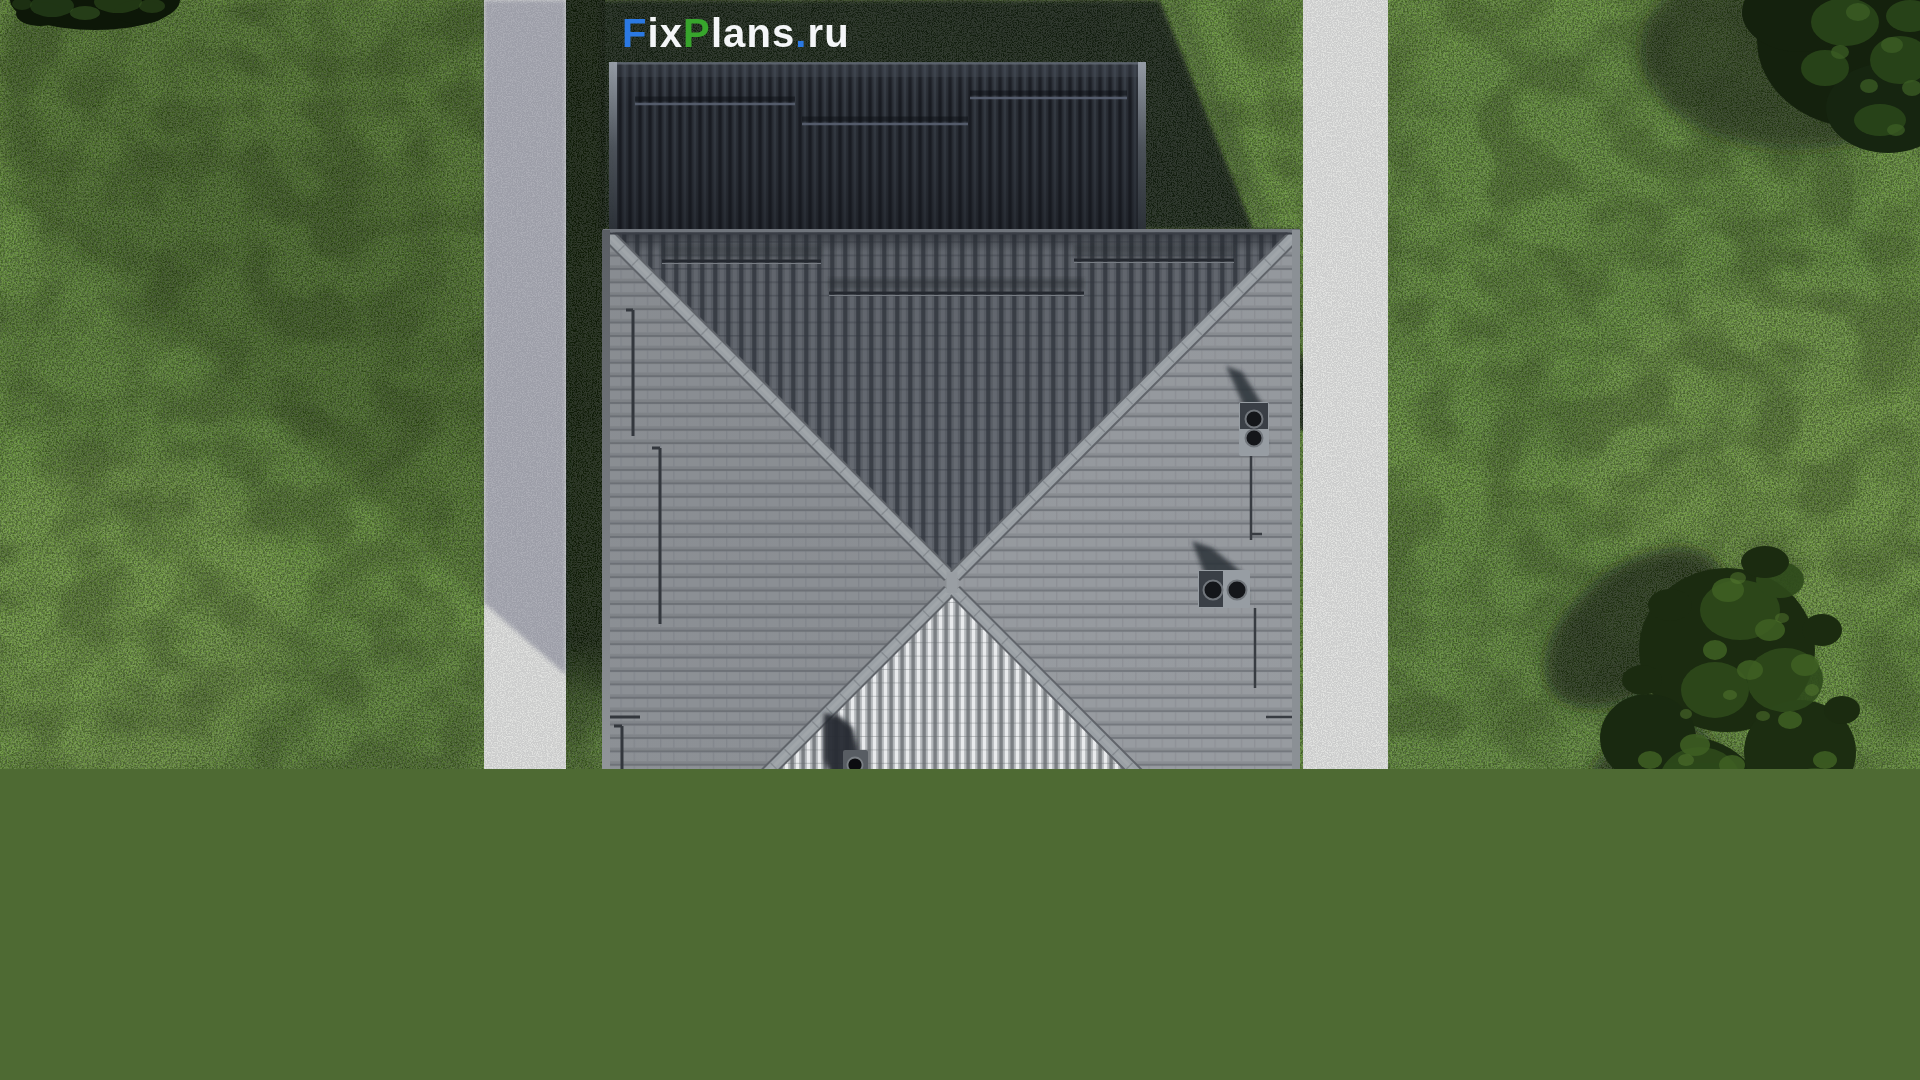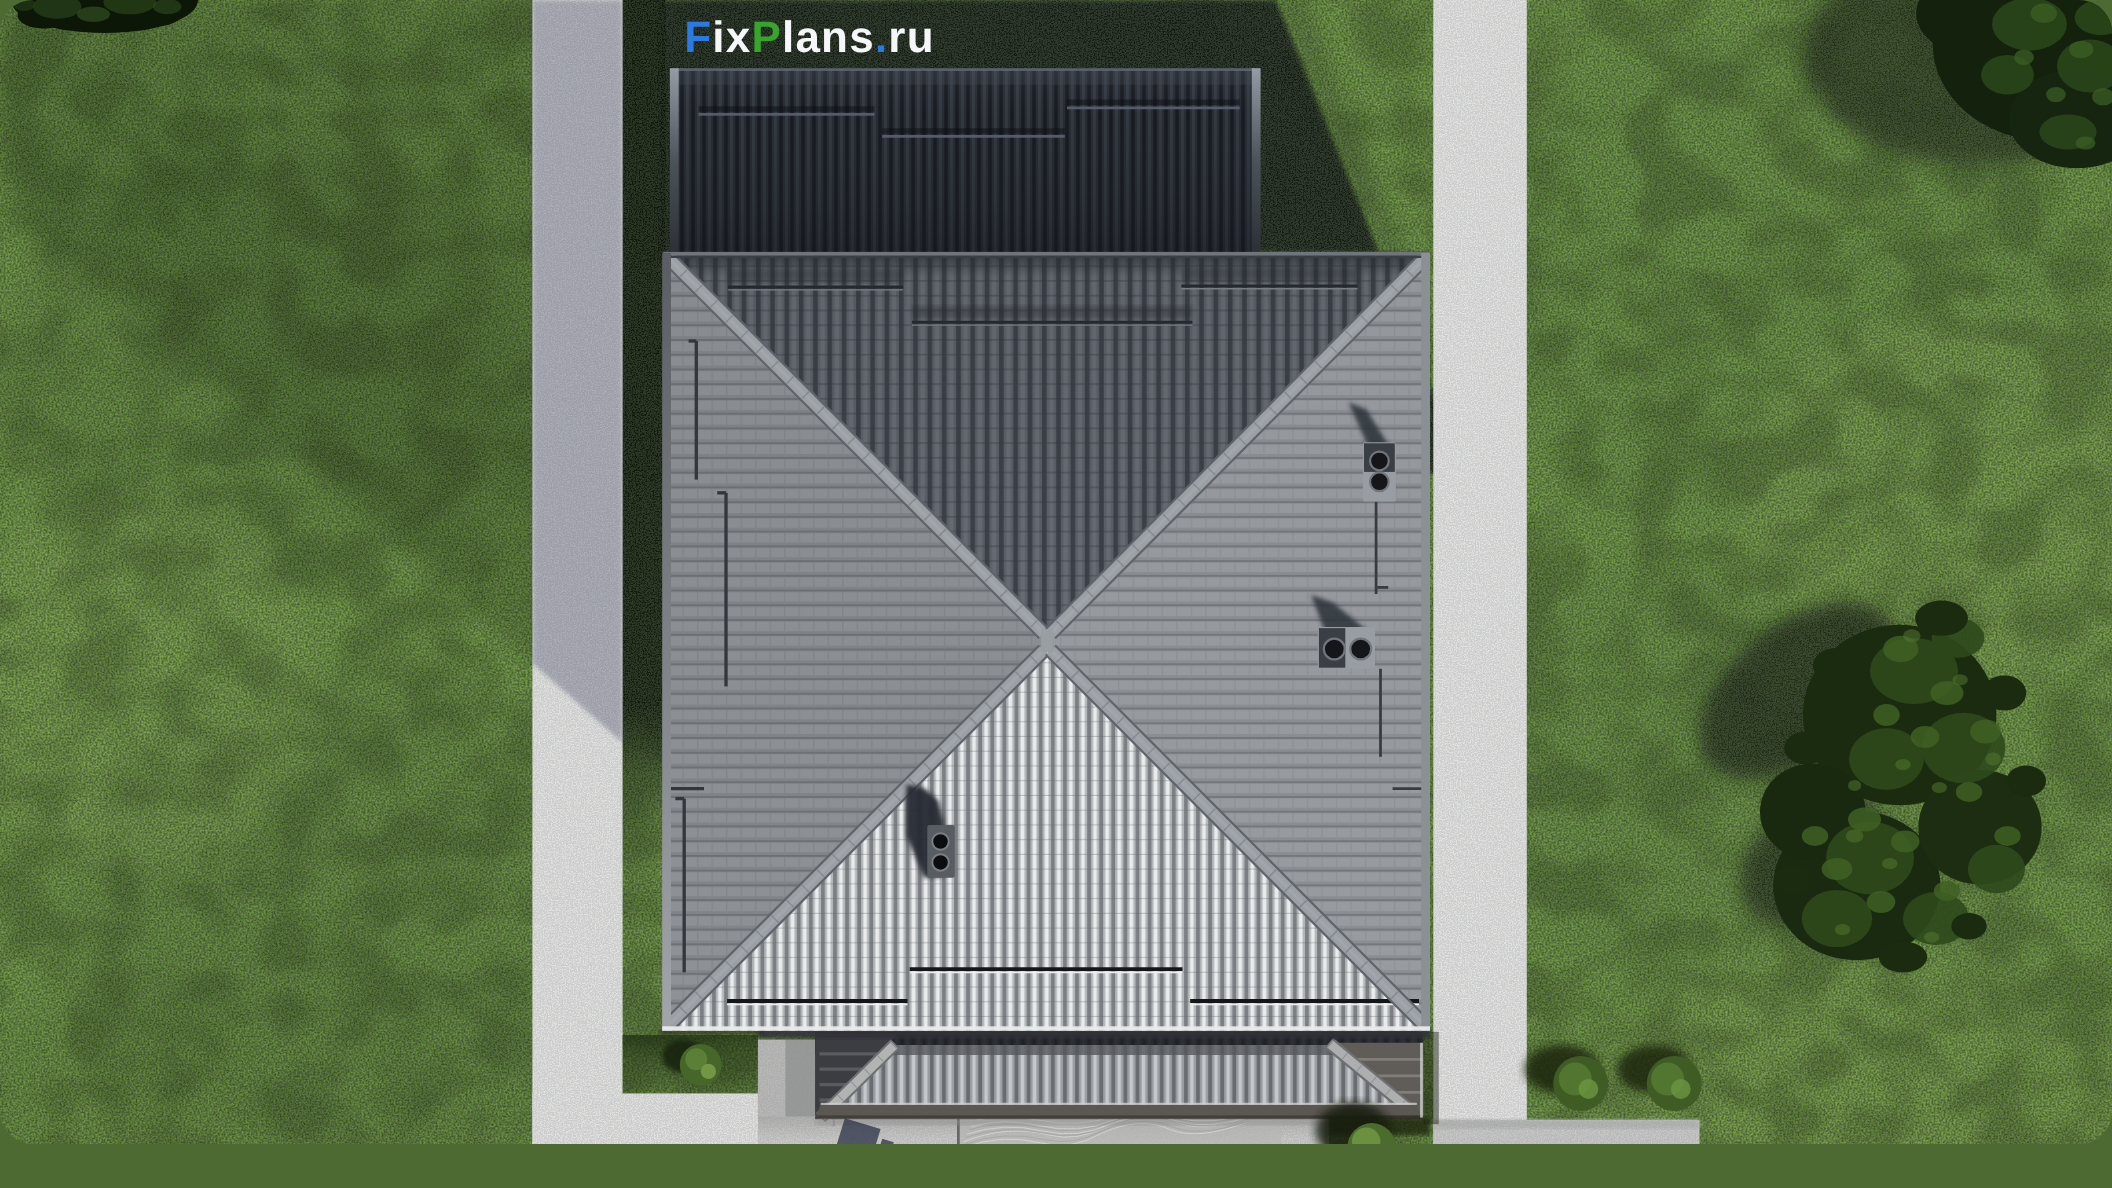--- a/index.html
+++ b/index.html
@@ -1,16 +1,16 @@
 <!DOCTYPE html>
 <html><head>
 <meta charset="utf-8">
 <style>
   html,body{margin:0;padding:0;background:#4e6a33;}
-  #scene{position:relative;width:1920px;height:1040px;overflow:hidden;font-family:"Liberation Sans", sans-serif;border-radius:30px;}
+  #scene{position:relative;width:1920px;height:769px;overflow:hidden;font-family:"Liberation Sans", sans-serif;}
   svg{display:block;}
 </style>
 </head>
 <body>
 <div id="scene">
 <svg width="1920" height="1080" viewBox="0 0 1920 1080">
 <defs>
   <filter id="fb2">
           <feGaussianBlur stdDeviation="2"></feGaussianBlur>
         </filter>

